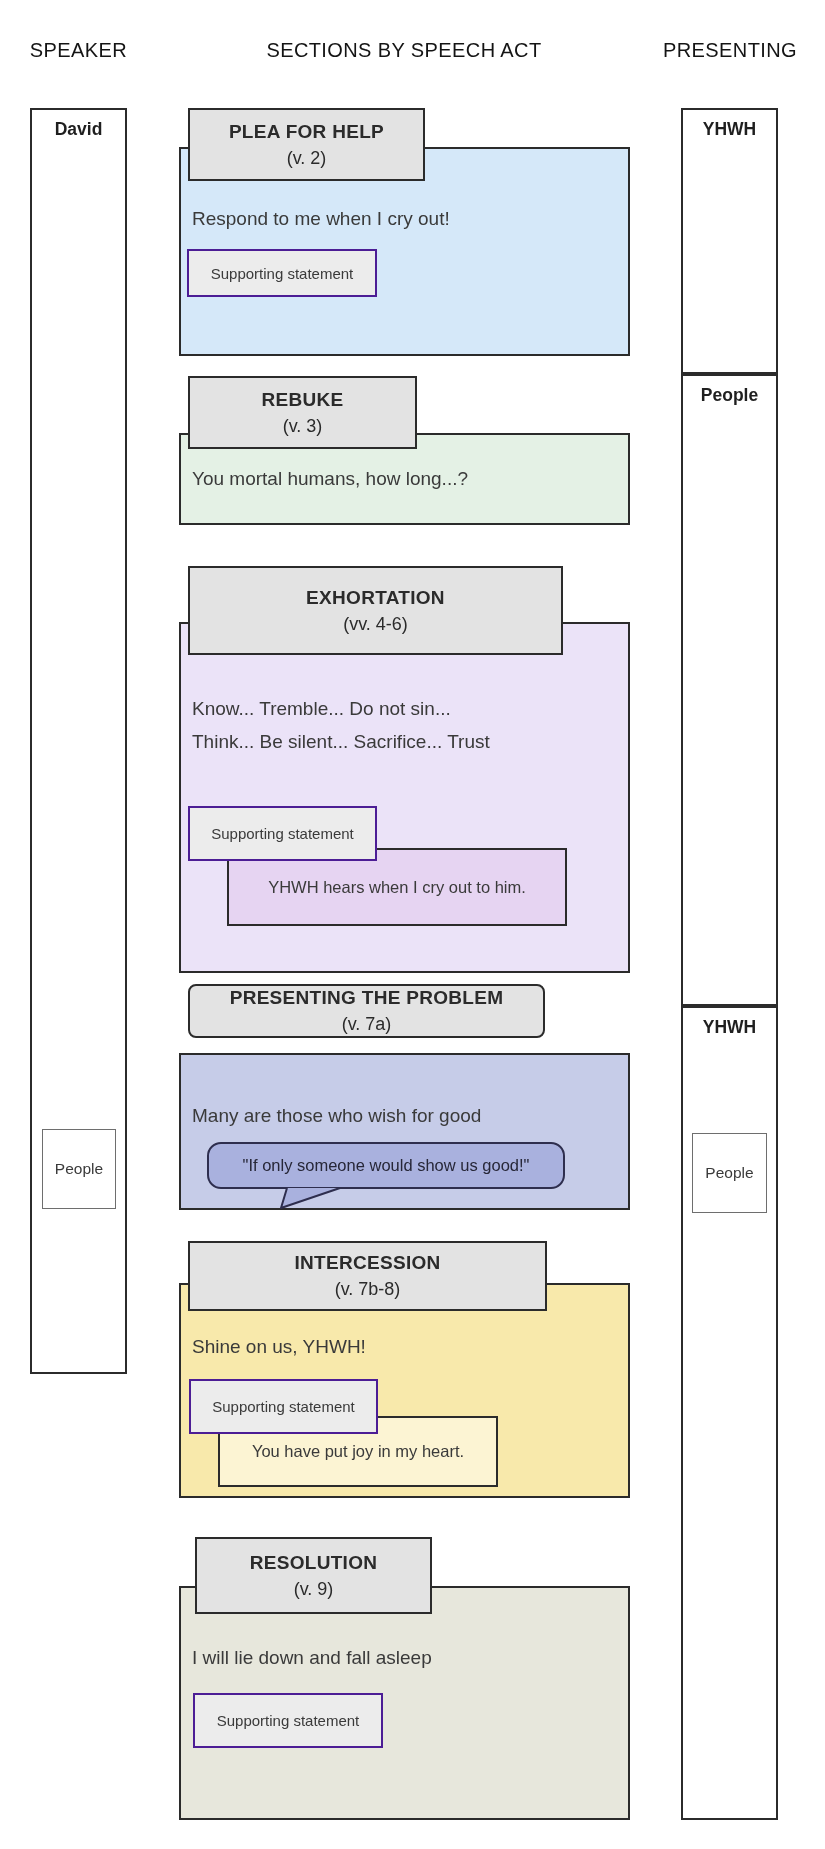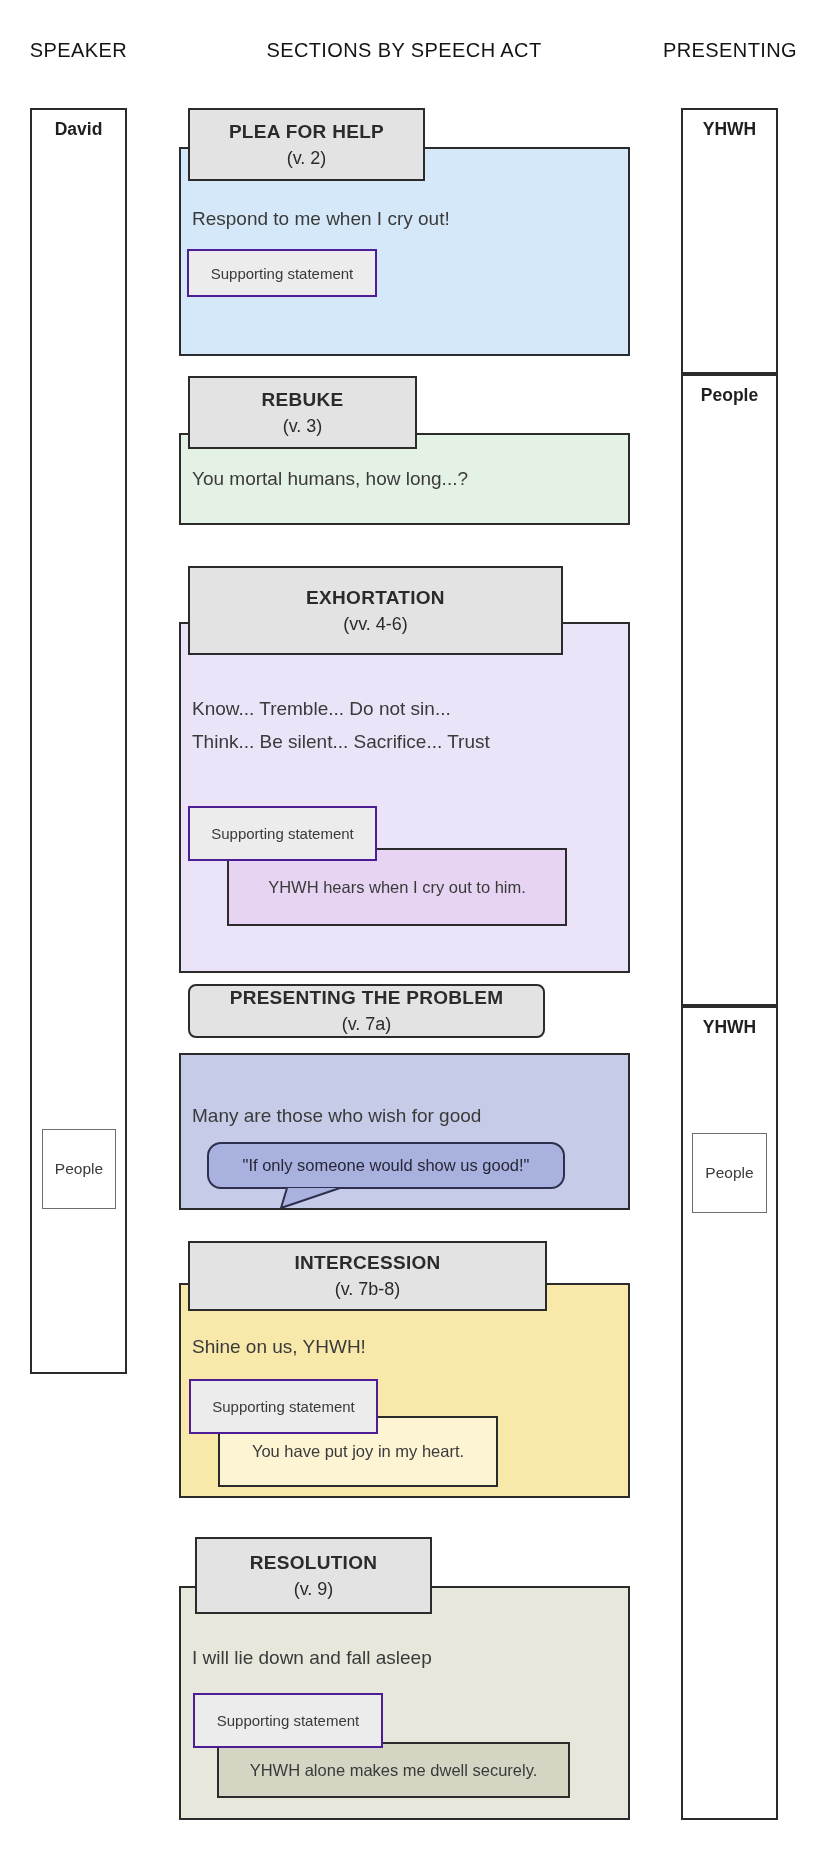--- a/index.html
+++ b/index.html
@@ -167,17 +167,14 @@
 
   <div class="sec-body" id="s6-body" style="background: rgb(231, 231, 220);"></div>
   <div class="header-box" id="s6-head">
     <div class="header-title">RESOLUTION</div>
     <div class="header-verse">(v. 9)</div>
   </div>
   <div class="sec-text" id="s6-text">I will lie down and fall asleep</div>
   <div class="support-box" id="s6-support">
     <span>Supporting statement</span>
   </div>
-  <div class="inner-box" id="s6-inner" style="background: rgb(212, 213, 195);">
-    <span>YHWH alone makes me dwell securely.</span>
-  </div>
 
 </div>
 
 </body></html>

